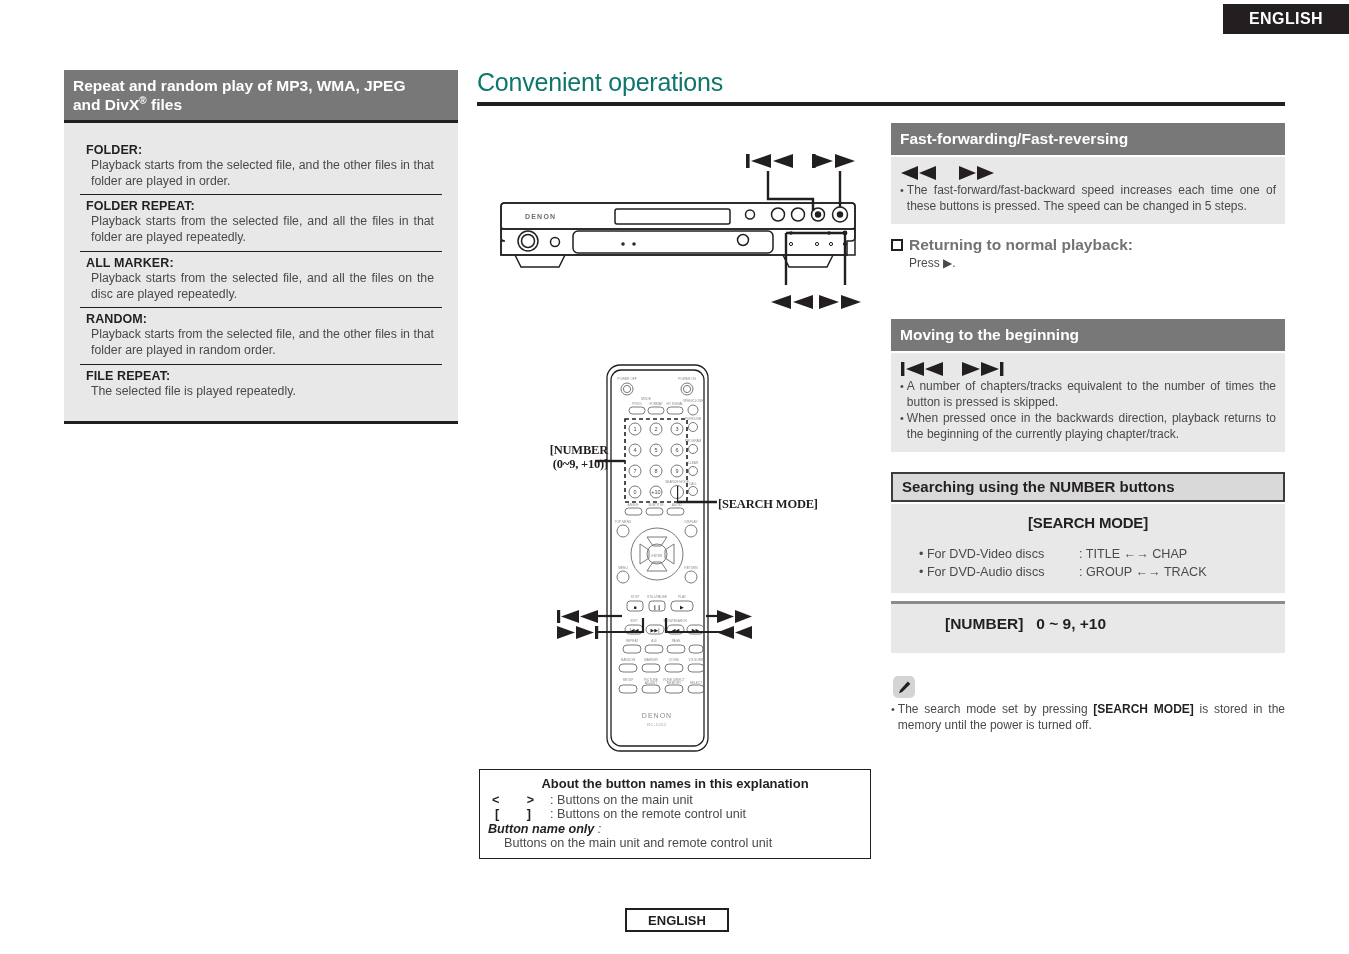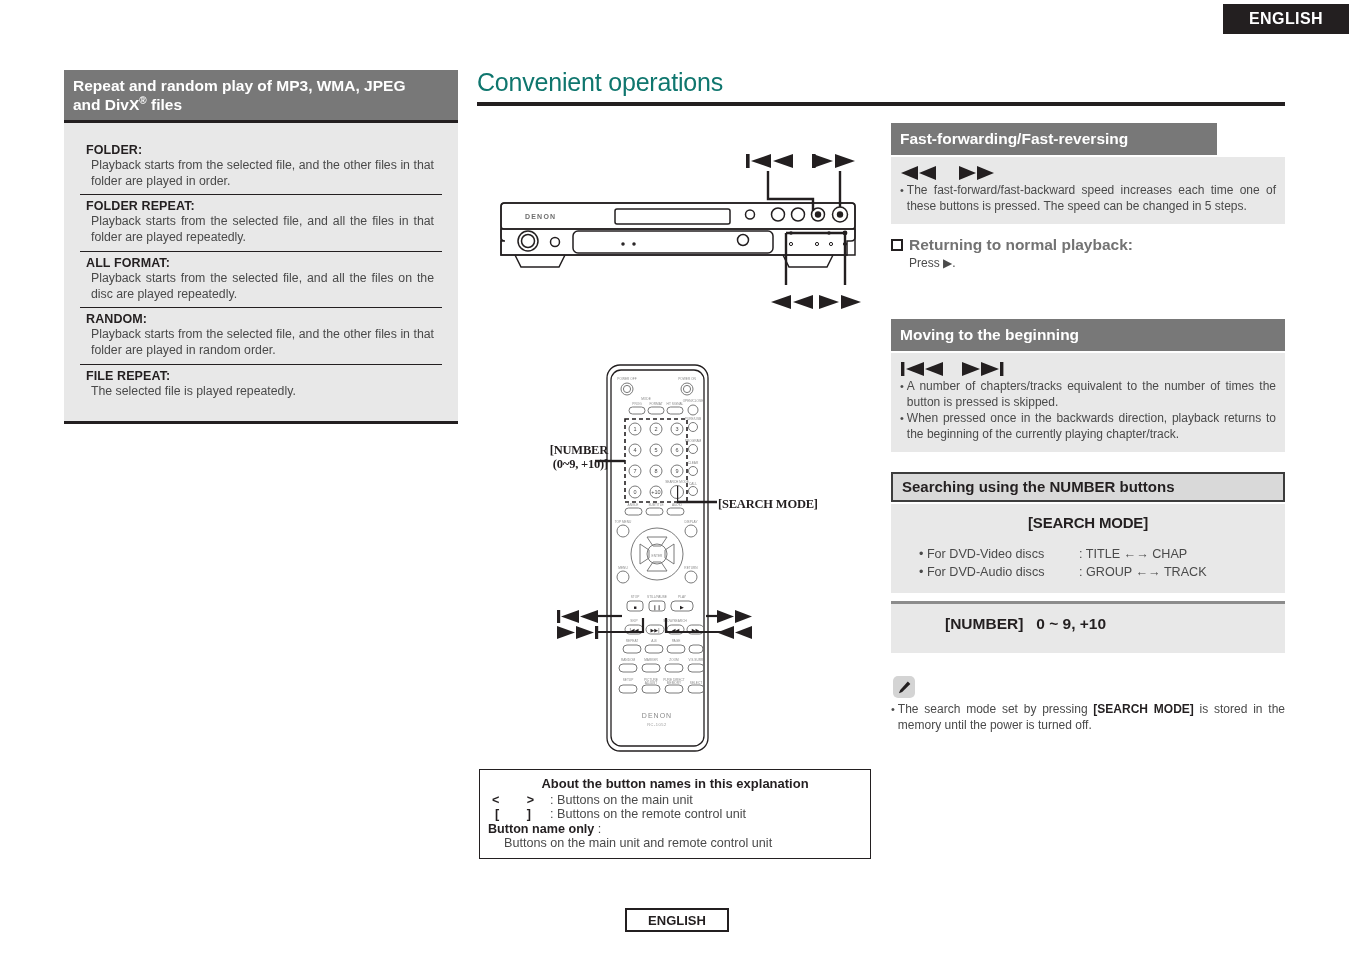--- a/index.html
+++ b/index.html
@@ -174,21 +174,21 @@
   <div class="deflist">
     <div class="def-item">
       <div class="def-term">FOLDER:</div>
       <div class="def-desc">Playback starts from the selected file, and the other files in that folder are played in order.</div>
     </div>
     <div class="def-item">
       <div class="def-term">FOLDER REPEAT:</div>
       <div class="def-desc">Playback starts from the selected file, and all the files in that folder are played repeatedly.</div>
     </div>
     <div class="def-item">
-      <div class="def-term">ALL FORMAT:</div>
+      <div class="def-term">ALL MARKER:</div>
       <div class="def-desc">Playback starts from the selected file, and all the files on the disc are played repeatedly.</div>
     </div>
     <div class="def-item">
       <div class="def-term">RANDOM:</div>
       <div class="def-desc">Playback starts from the selected file, and the other files in that folder are played in random order.</div>
     </div>
     <div class="def-item">
       <div class="def-term">FILE REPEAT:</div>
       <div class="def-desc">The selected file is played repeatedly.</div>
     </div>
@@ -508,31 +508,31 @@
   <div class="aboutbox">
     <div class="about-title">About the button names in this explanation</div>
     <div class="about-row">
       <span class="about-sym">&lt; &gt;</span>
       <span>: Buttons on the main unit</span>
     </div>
     <div class="about-row">
       <span class="about-sym">[ ]</span>
       <span>: Buttons on the remote control unit</span>
     </div>
-    <div class="about-row" style="margin-top:1px;">
+    <div class="about-row" style="margin-top:1px;font-style:italic;">
       <span class="about-bold">Button name only</span>
       <span style="color:#4a4a4a;font-size:12.6px;">&nbsp;</span>
       <span>:</span>
     </div>
     <div class="about-row" style="padding-left:16px;">
       <span>Buttons on the main unit and remote control unit</span>
     </div>
   </div>
 
-  <div class="col hdr-dark" style="left:891px;top:123px;width:326px;">Fast-forwarding/Fast-reversing</div>
+  <div class="col hdr-dark" style="left:891px;top:123px;width:394px;">Fast-forwarding/Fast-reversing</div>
 
   <div class="col grayblock" style="left:891px;top:157px;width:394px;padding:8px 9px 9px 9px;">
     <div style="text-align:center;margin-bottom:2px;">
       <svg width="95" height="16" viewBox="0 0 95 16">
           <g fill="#231f20">
         <polygon points="18,1 18,15 1,8"></polygon>
             <polygon points="36,1 36,15 19,8"></polygon>
         <polygon points="59,1 59,15 76,8"></polygon>
             <polygon points="77,1 77,15 94,8"></polygon>
       </g>

